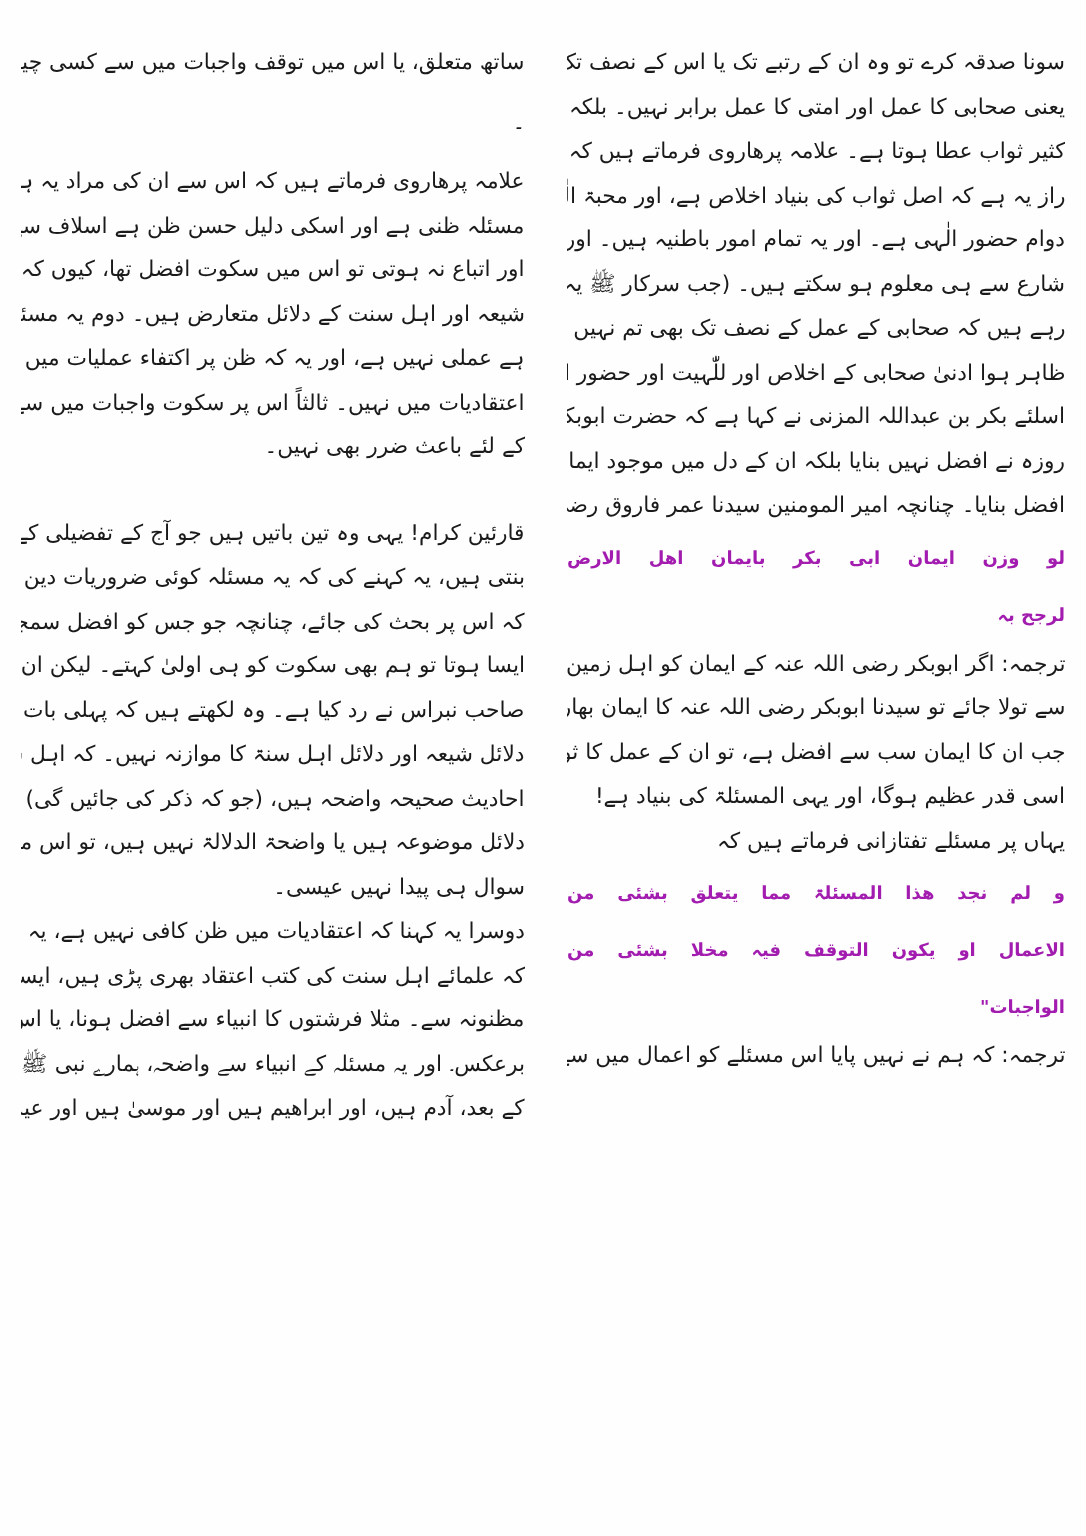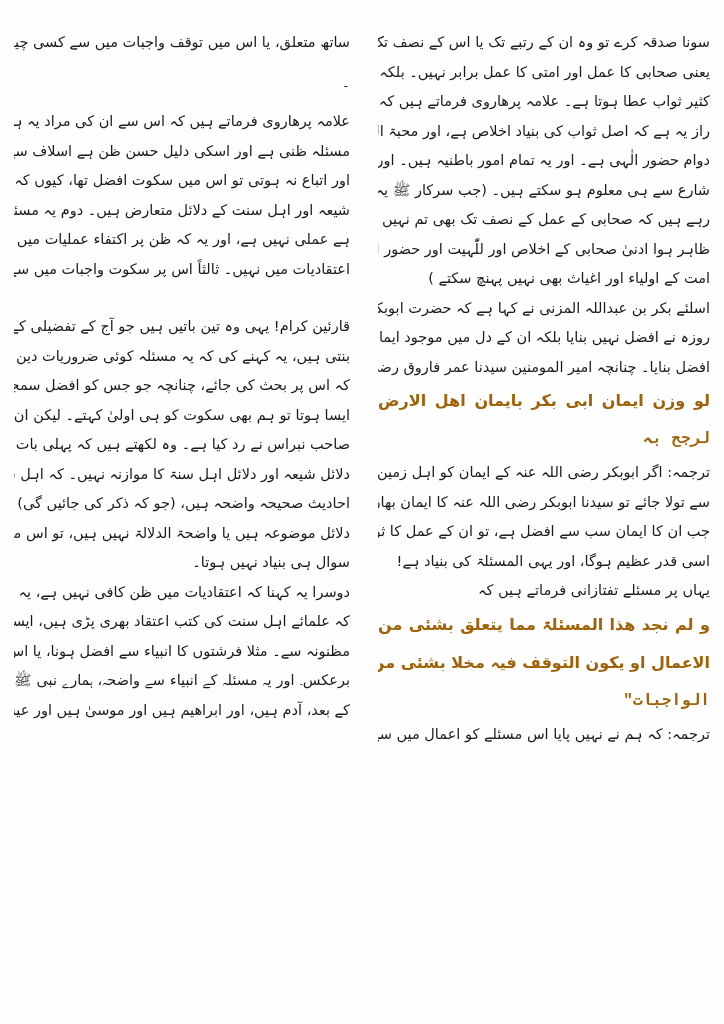--- a/index.html
+++ b/index.html
@@ -5,42 +5,41 @@
   html, body { margin:0; padding:0; background:#ffffff; }
   body { width:724px; height:1024px; position:relative; overflow:hidden;
          font-family:"DejaVu Sans", sans-serif; color:#1a1a1a; }
   .page { position:absolute; inset:0; background:#fefefe; }
   .col { position:absolute; top:28px; direction:rtl; text-align:justify; }
   .col.right { right:14px; width:332px; }
   .col.left { left:14px; width:336px; }
   .line { font-size:14.5px; line-height:29.5px; height:29.5px; white-space:nowrap;
           overflow:hidden; text-align-last:justify; }
   .line.short { text-align-last:right; }
-  .line.arabic { font-family:"DejaVu Sans", sans-serif; font-size:16px; font-weight:bold;
-                 height:38px; line-height:38px; color:#a16207; }
-  .line.arabic.short { text-align-last:right;font-family:Liberation Mono, monospace; }
+  .line.arabic { font-family:"DejaVu Sans", sans-serif; font-size:12px; font-weight:bold;
+                 height:38px; line-height:38px; color:#a21caf; }
+  .line.arabic.short { text-align-last:right; }
   .gap { height:28px; }
   .gap-s { height:10px; }
   .dash { text-align:right; height:29.5px; line-height:29.5px; font-size:14px; }
 </style>
 </head>
 <body>
 
 <div class="page">
 
   <div class="col right">
     <div class="line">سونا صدقہ کرے تو وہ ان کے رتبے تک یا اس کے نصف تک بھی</div>
     <div class="line">یعنی صحابی کا عمل اور امتی کا عمل برابر نہیں۔ بلکہ صحابی کو قلیل عمل پر بھی</div>
     <div class="line">کثیر ثواب عطا ہوتا ہے۔ علامہ پرھاروی فرماتے ہیں کہ اس میں</div>
     <div class="line">راز یہ ہے کہ اصل ثواب کی بنیاد اخلاص ہے، اور محبۃ الٰہی ہے اور</div>
     <div class="line">دوام حضور الٰہی ہے۔ اور یہ تمام امور باطنیہ ہیں۔ اور صرف اخبار</div>
     <div class="line">شارع سے ہی معلوم ہو سکتے ہیں۔ (جب سرکار ﷺ یہ فرما</div>
     <div class="line">رہے ہیں کہ صحابی کے عمل کے نصف تک بھی تم نہیں پہنچ سکتے، تو</div>
     <div class="line">ظاہر ہوا ادنیٰ صحابی کے اخلاص اور للّٰہیت اور حضور الٰہی کی کیفیت کو</div>
-    <div class="line short">امت کے اولیاء اور اغیاث بھی نہیں پہنچ سکتے )</div>
     <div class="line">اسلئے بکر بن عبداللہ المزنی نے کہا ہے کہ حضرت ابوبکر کو ان کے نماز</div>
     <div class="line">روزہ نے افضل نہیں بنایا بلکہ ان کے دل میں موجود ایمان نے</div>
     <div class="line">افضل بنایا۔ چنانچہ امیر المومنین سیدنا عمر فاروق رضی اللہ عنھم سے</div>
 
     <div class="line arabic">لو وزن ایمان ابی بکر بایمان اھل الارض</div>
     <div class="line arabic short">لرجح بہ</div>
 
     <div class="line">ترجمہ: اگر ابوبکر رضی اللہ عنہ کے ایمان کو اہل زمین کے ایمان</div>
     <div class="line short">سے تولا جائے تو سیدنا ابوبکر رضی اللہ عنہ کا ایمان بھاری ہوگا!</div>
     <div class="line">جب ان کا ایمان سب سے افضل ہے، تو ان کے عمل کا ثواب بھی</div>
@@ -59,33 +58,34 @@
     <div class="gap-s"></div>
     <div class="dash">۔</div>
     <div class="gap-s"></div>
 
     <div class="line">علامہ پرھاروی فرماتے ہیں کہ اس سے ان کی مراد یہ ہے کہ یہ</div>
     <div class="line">مسئلہ ظنی ہے اور اسکی دلیل حسن ظن ہے اسلاف سے، اور انکی تقلید</div>
     <div class="line">اور اتباع نہ ہوتی تو اس میں سکوت افضل تھا، کیوں کہ اولا اس میں</div>
     <div class="line">شیعہ اور اہل سنت کے دلائل متعارض ہیں۔ دوم یہ مسئلہ اعتقادی</div>
     <div class="line">ہے عملی نہیں ہے، اور یہ کہ ظن پر اکتفاء عملیات میں کافی ہے</div>
     <div class="line">اعتقادیات میں نہیں۔ ثالثاً اس پر سکوت واجبات میں سے کسی چیز</div>
+    <div class="line short">کے لئے باعث ضرر بھی نہیں۔</div>
 
     <div class="gap"></div>
 
     <div class="line">قارئین کرام! یہی وہ تین باتیں ہیں جو آج کے تفضیلی کے لئے بنیاد</div>
     <div class="line">بنتی ہیں، یہ کہنے کی کہ یہ مسئلہ کوئی ضروریات دین میں سے تو نہیں،</div>
     <div class="line">کہ اس پر بحث کی جائے، چنانچہ جو جس کو افضل سمجھتا ہے سمجھنے دو۔</div>
 
     <div class="line">ایسا ہوتا تو ہم بھی سکوت کو ہی اولیٰ کہتے۔ لیکن ان تینوں باتوں کا</div>
     <div class="line">صاحب نبراس نے رد کیا ہے۔ وہ لکھتے ہیں کہ پہلی بات یہ ہے کہ</div>
     <div class="line">دلائل شیعہ اور دلائل اہل سنۃ کا موازنہ نہیں۔ کہ اہل سنۃ کے دلائل</div>
     <div class="line">احادیث صحیحہ واضحہ ہیں، (جو کہ ذکر کی جائیں گی) اور شیعہ کے</div>
     <div class="line">دلائل موضوعہ ہیں یا واضحۃ الدلالۃ نہیں ہیں، تو اس میں تعارض کا</div>
-    <div class="line short">سوال ہی بنیاد نہیں ہوتا۔</div>
+    <div class="line short">سوال ہی پیدا نہیں عیسی۔</div>
     <div class="line">دوسرا یہ کہنا کہ اعتقادیات میں ظن کافی نہیں ہے، یہ درست نہیں۔</div>
     <div class="line">کہ علمائے اہل سنت کی کتب اعتقاد بھری پڑی ہیں، ایسے مسائل</div>
     <div class="line">مظنونہ سے۔ مثلا فرشتوں کا انبیاء سے افضل ہونا، یا اس کے</div>
     <div class="line">برعکس۔ اور یہ مسئلہ کے انبیاء سے واضحہ، ہمارے نبی ﷺ</div>
     <div class="line">کے بعد، آدم ہیں، اور ابراھیم ہیں اور موسیٰ ہیں اور عیسیٰ علیھم السلام</div>
   </div>
 
 </div>
 
 </body></html>

